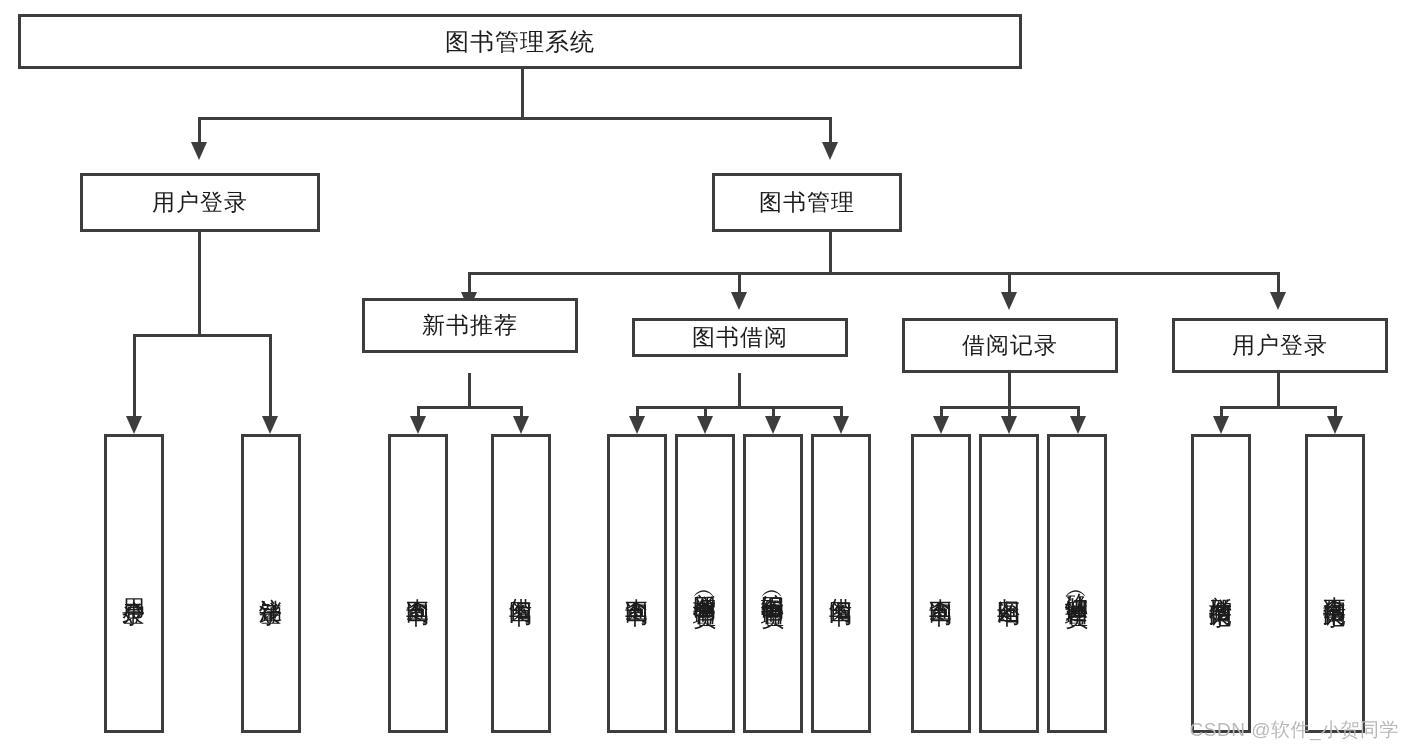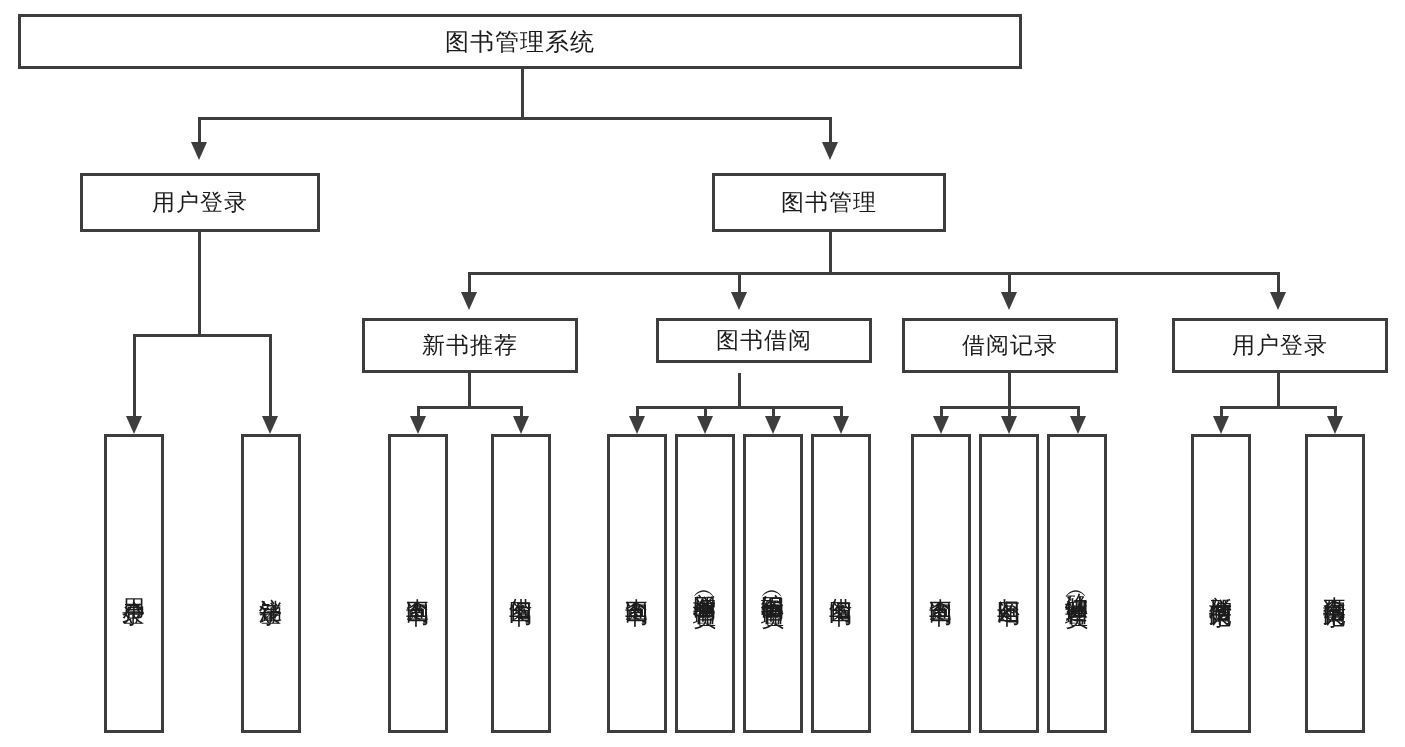--- a/index.html
+++ b/index.html
@@ -88,21 +88,21 @@
   <div class="ln lh" style="left:198px; top:117px; width:634px; height:3px;"></div>
   <div class="ln lv" style="left:198px; top:117px; width:3px; height:28px;"></div>
   <div class="arrow" style="left:191px; top:142px;"></div>
   <div class="ln lv" style="left:829px; top:117px; width:3px; height:28px;"></div>
   <div class="arrow" style="left:822px; top:142px;"></div>
 
   <div class="node h" style="left:80px; top:173px; width:240px; height:59px;">
     <span>用户登录</span>
   </div>
 
-  <div class="node h" style="left:712px; top:173px; width:234px; height:59px;">
+  <div class="node h" style="left:712px; top:173px; width:190px; height:59px;">
     <span>图书管理</span>
   </div>
 
   <div class="ln lv" style="left:198px; top:232px; width:3px; height:104px;"></div>
   <div class="ln lh" style="left:133px; top:334px; width:139px; height:3px;"></div>
   <div class="ln lv" style="left:133px; top:334px; width:3px; height:85px;"></div>
   <div class="arrow" style="left:126px; top:416px;"></div>
   <div class="ln lv" style="left:269px; top:334px; width:3px; height:85px;"></div>
   <div class="arrow" style="left:262px; top:416px;"></div>
 
@@ -114,24 +114,24 @@
 
   <div class="ln lv" style="left:738px; top:272px; width:3px; height:22px;"></div>
   <div class="arrow" style="left:731px; top:292px;"></div>
 
   <div class="ln lv" style="left:1008px; top:272px; width:3px; height:22px;"></div>
   <div class="arrow" style="left:1001px; top:292px;"></div>
 
   <div class="ln lv" style="left:1277px; top:272px; width:3px; height:22px;"></div>
   <div class="arrow" style="left:1270px; top:292px;"></div>
 
-  <div class="node h" style="left:362px; top:318px; width:216px; height:55px;">
+  <div class="node h" style="left:362px; top:298px; width:216px; height:55px;">
     <span>新书推荐</span>
   </div>
-  <div class="node h" style="left:656px; top:318px; width:216px; height:45px;">
+  <div class="node h" style="left:632px; top:318px; width:216px; height:39px;">
     <span>图书借阅</span>
   </div>
   <div class="node h" style="left:902px; top:318px; width:216px; height:55px;">
     <span>借阅记录</span>
   </div>
   <div class="node h" style="left:1172px; top:318px; width:216px; height:55px;">
     <span>用户登录</span>
   </div>
 
   <div class="ln lv" style="left:468px; top:373px; width:3px; height:36px;"></div>
@@ -205,14 +205,15 @@
     <span class="vtext">确认归还（管理员）</span>
   </div>
 
   <div class="node v" style="left:1191px; top:434px; width:60px; height:299px;">
     <span class="vtext">新增借阅记录</span>
   </div>
   <div class="node v" style="left:1305px; top:434px; width:60px; height:299px;">
     <span class="vtext">查询借阅记录</span>
   </div>
 
+  <div id="watermark">CSDN @软件_小贺同学</div>
 
 </div>
 
 </body></html>

